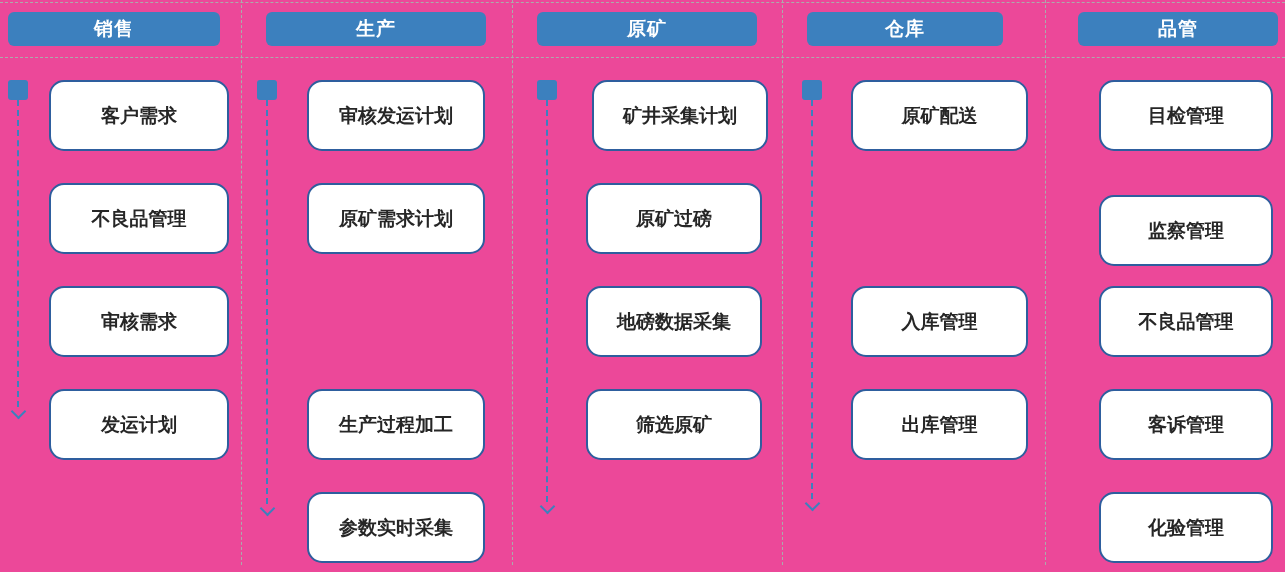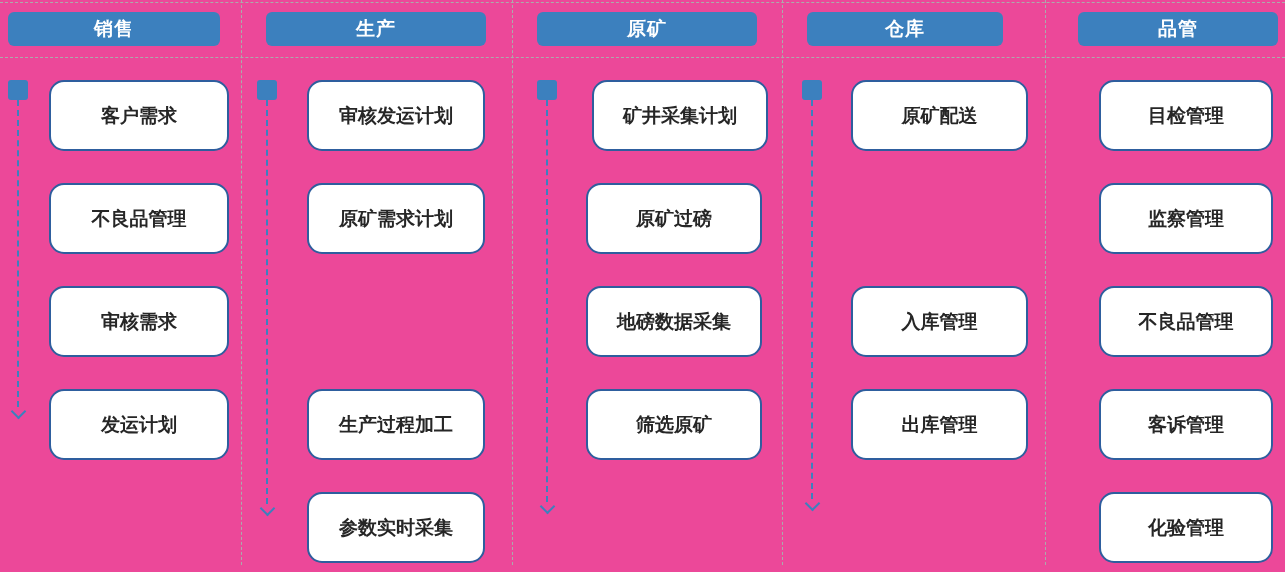--- a/index.html
+++ b/index.html
@@ -73,18 +73,18 @@
   <div class="box" style="left:570px;width:172px;top:389px">筛选原矿</div>
 
   <div class="marker" style="left:802px"></div>
   <div class="flowline" style="left:811px;height:399px"></div>
   <div class="arrowhead" style="left:807px;top:498px"></div>
   <div class="box" style="left:835px;width:173px;top:80px">原矿配送</div>
   <div class="box" style="left:835px;width:173px;top:286px">入库管理</div>
   <div class="box" style="left:835px;width:173px;top:389px">出库管理</div>
 
   <div class="box" style="left:1083px;width:170px;top:80px">目检管理</div>
-  <div class="box" style="left:1083px;width:170px;top:183px">监察管理</div>
+  <div class="box" style="left:1083px;width:170px;top:195px">监察管理</div>
   <div class="box" style="left:1083px;width:170px;top:286px">不良品管理</div>
   <div class="box" style="left:1083px;width:170px;top:492px">化验管理</div>
   <div class="box" style="left:1083px;width:170px;top:389px">客诉管理</div>
 
 </div>
 
 </body></html>

